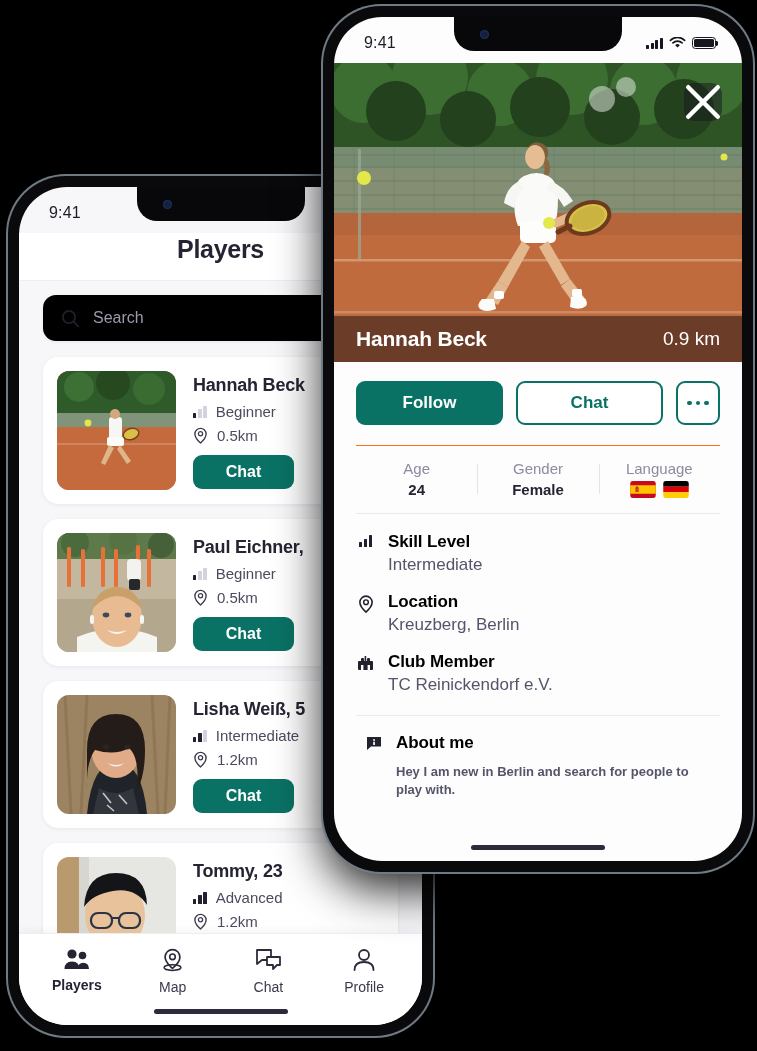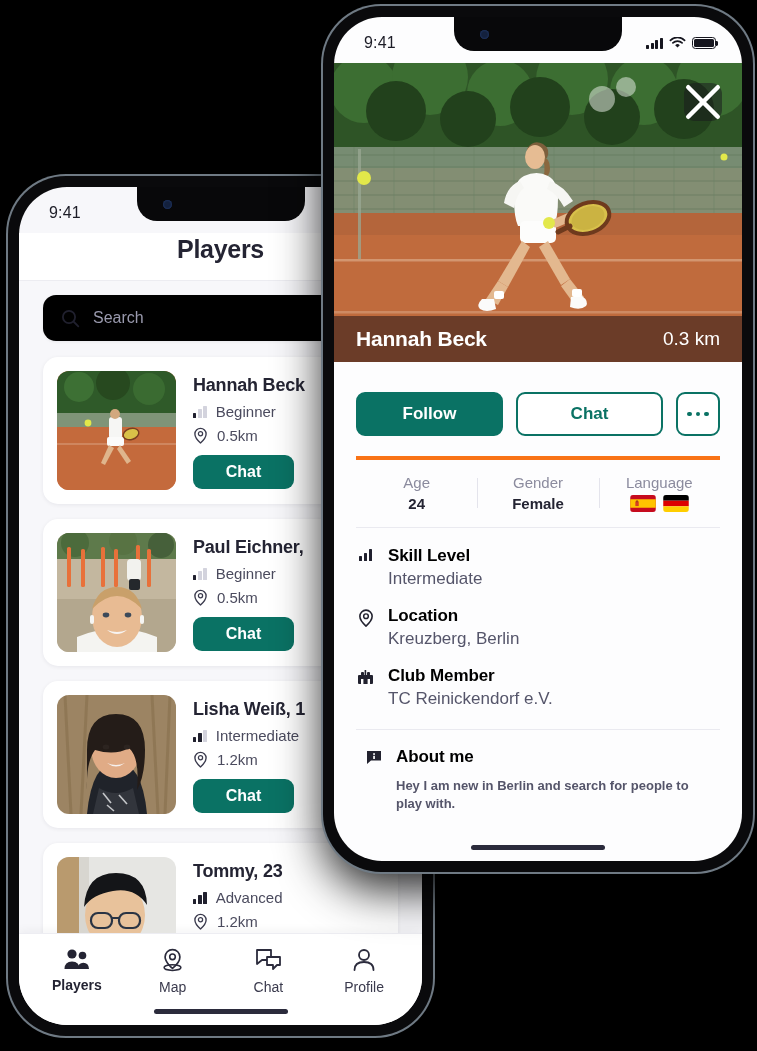--- a/index.html
+++ b/index.html
@@ -289,21 +289,21 @@
     letter-spacing: -.2px;
   }
   .hero-dist {
     color: #ffffff;
     font-size: 19px;
   }
 
   .actions {
     display: flex;
     gap: 13px;
-    padding: 30px 22px 20px;
+    padding: 19px 22px 20px;
     flex: none;
   }
   .btn-follow {
     flex: 1.08;
     height: 44px;
     background: #0a7264;
     border: 2px solid #0a7264;
     color: #ffffff;
     border-radius: 9px;
     font-size: 17px;
@@ -333,21 +333,21 @@
     align-items: center;
     justify-content: center;
     gap: 4px;
     cursor: pointer;
   }
   .btn-more span { width: 4.6px; height: 4.6px; border-radius: 50%; background: #0a7264; display: block; }
 
   .stats {
     display: flex;
     align-items: flex-end;
-    border-top: 4px solid #f97316;
+    border-top: 1px solid #f97316;
     border-bottom: 1px solid #eaeaf0;
     margin: 0 22px;
     padding: 14px 0 15px;
     flex: none;
   }
   .stat {
     flex: 1;
     text-align: center;
     position: relative;
     display: flex;
@@ -567,21 +567,21 @@
               <path d="M50 68 q9 7 18 0 q-9 4 -18 0Z" fill="#f6f1ef"></path>
               <path d="M42 93 q17 10 34 0 l6 26 l-46 0Z" fill="#32353c"></path>
               <g stroke="#dfe0e2" stroke-width="1.6" fill="none" opacity=".85">
                 <path d="M46 98 l8 10"></path>
                   <path d="M62 100 l8 9"></path>
                   <path d="M50 110 l7 6"></path>
               </g>
             </svg>
           </div>
           <div class="player-info">
-            <div class="player-name">Lisha Weiß, 1</div>
+            <div class="player-name">Lisha Weiß, 5</div>
             <div class="player-meta">
               <span class="skill-ico lv2">
                   <i></i>
                   <i></i>
                   <i></i>
                 </span>
               <span>Intermediate</span>
             </div>
             <div class="player-meta">
               <svg width="15" height="17" viewBox="0 0 15 17">
@@ -772,21 +772,21 @@
 
         <div class="close-btn">
           <svg width="18" height="18" viewBox="0 0 18 18">
             <line x1="2" y1="2" x2="16" y2="16" stroke="#ffffff" stroke-width="2.1" stroke-linecap="round"></line>
             <line x1="16" y1="2" x2="2" y2="16" stroke="#ffffff" stroke-width="2.1" stroke-linecap="round"></line>
           </svg>
         </div>
 
         <div class="hero-caption">
           <span class="hero-name">Hannah Beck</span>
-          <span class="hero-dist">0.3 km</span>
+          <span class="hero-dist">0.9 km</span>
         </div>
       </div>
 
       <div class="actions">
         <button class="btn-follow">Follow</button>
         <button class="btn-chat">Chat</button>
         <div class="btn-more">
           <span></span>
           <span></span>
           <span></span>

